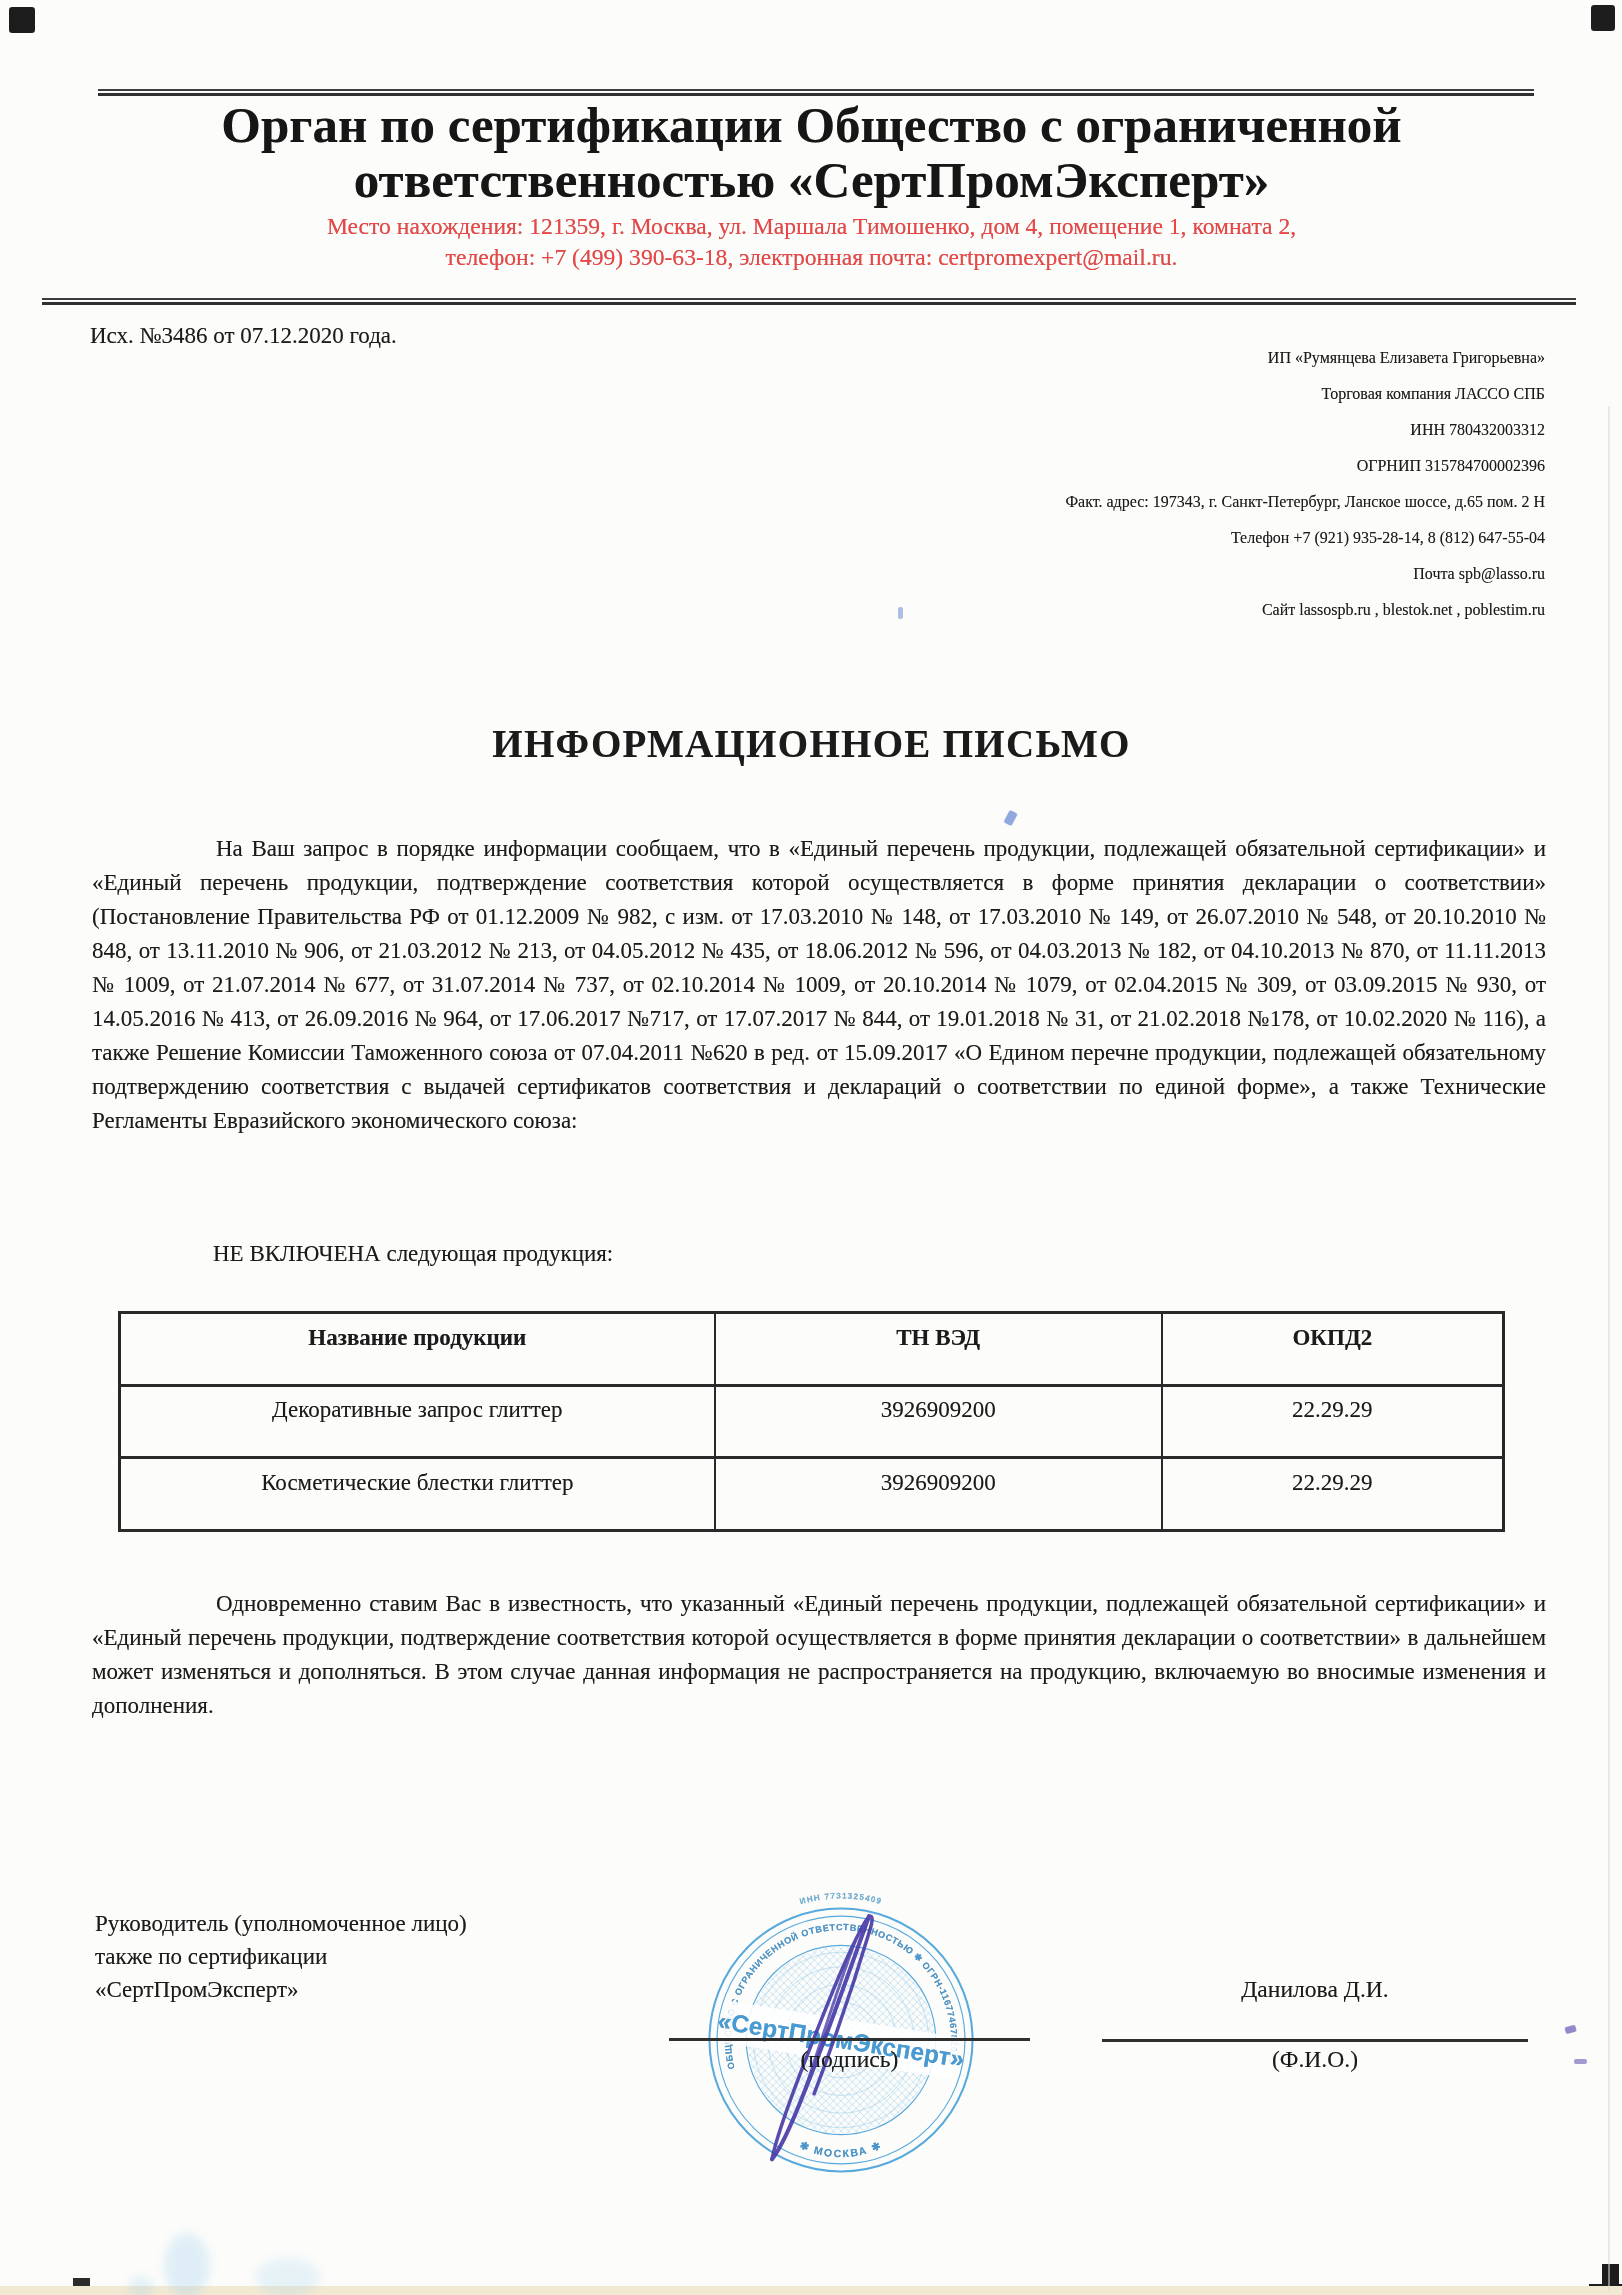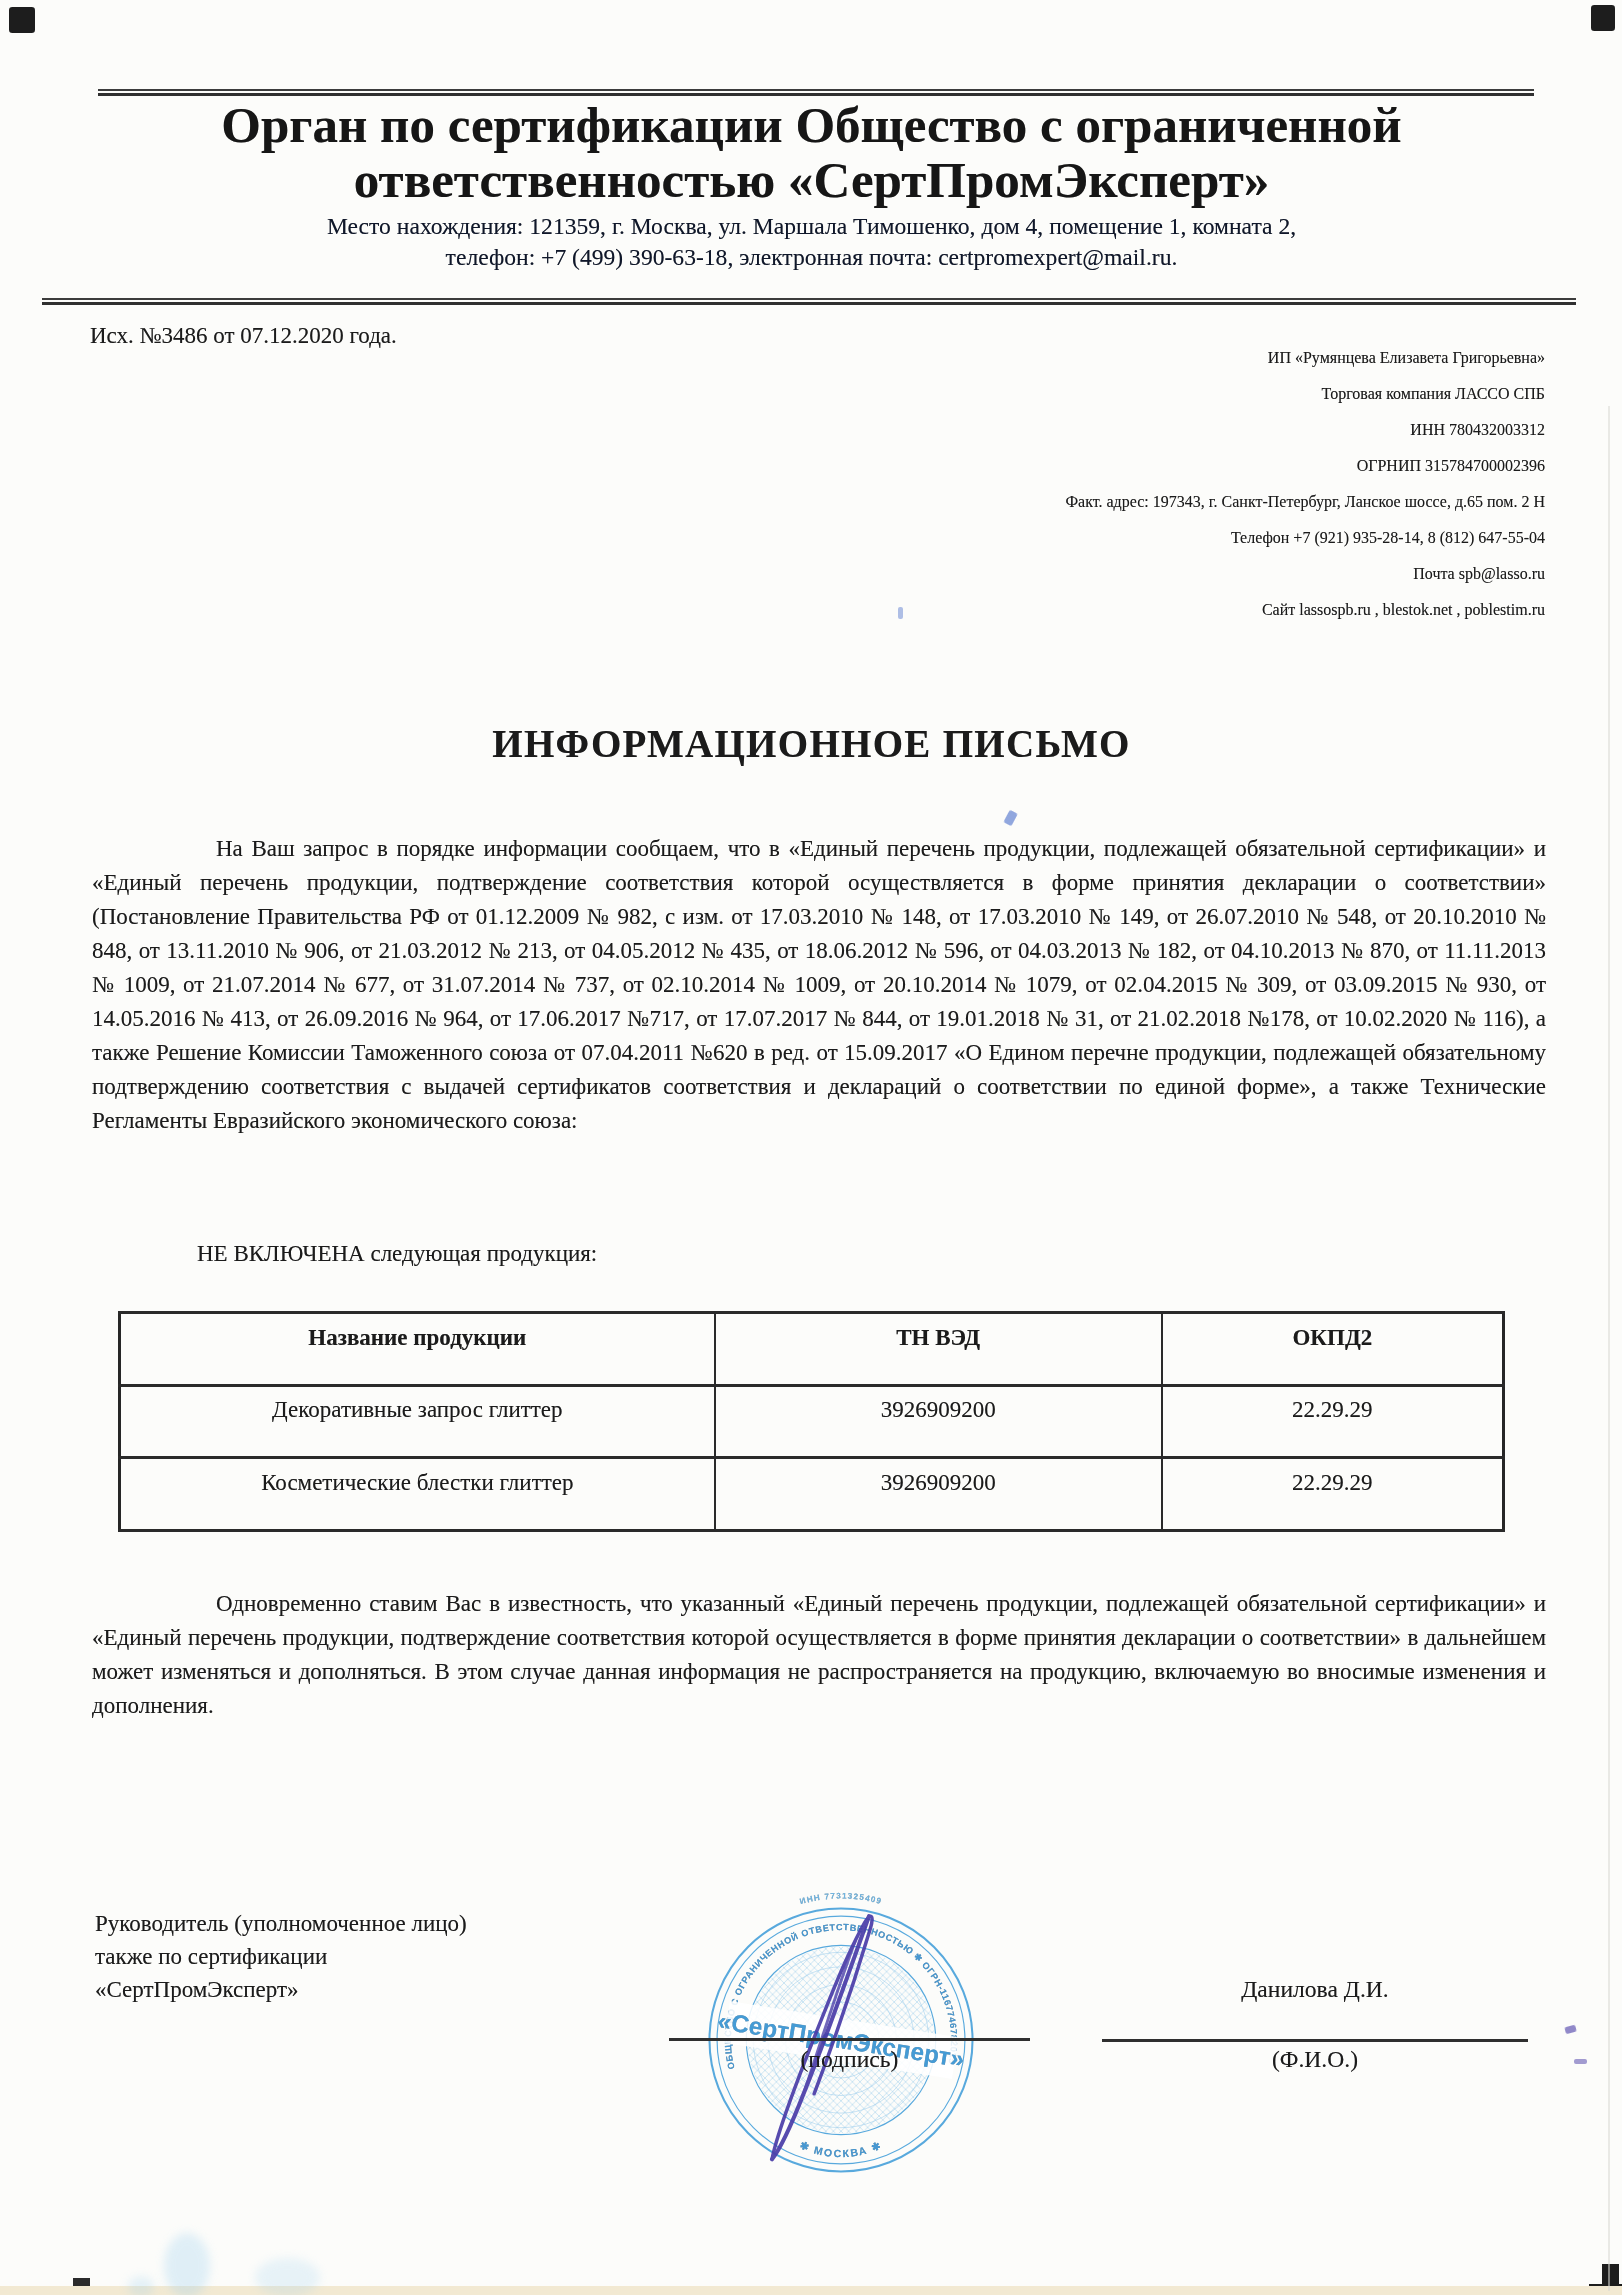--- a/index.html
+++ b/index.html
@@ -30,33 +30,33 @@
   .bd2{left:898px;top:607px;width:4.6px;height:11.8px;opacity:.4;filter:blur(0.7px);}
   .bd3{left:1565px;top:2026px;width:10.5px;height:6.5px;opacity:.6;transform:rotate(-15deg);filter:blur(0.7px);background:#4a3ca8;}
   .bd4{left:1574px;top:2059px;width:13px;height:5.2px;opacity:.5;filter:blur(0.7px);background:#4a3ca8;}
   
   .rule{position:absolute;height:2px;border-top:2.6px solid #3c3c3c;border-bottom:3.3px solid #303030;background:transparent;}
   .rule-top{left:98px;top:89px;width:1436px;}
   .rule-bottom{left:42px;top:298px;width:1534px;}
   .lh-title{position:absolute;left:0;top:98px;width:1623px;text-align:center;
     font-size:51px;font-weight:bold;line-height:55px;color:#161616;}
   .lh-info{position:absolute;left:0;top:211px;width:1623px;text-align:center;
-    font-size:23.6px;line-height:31px;color:#0f172a;}
+    font-size:23.6px;line-height:31px;color:#ef4444;}
   
   .outgoing{position:absolute;left:90px;top:323px;font-size:23px;}
   .recipient{position:absolute;left:523px;top:340px;width:1022px;text-align:right;
     font-size:16px;line-height:36px;}
   
   .letter-title{position:absolute;left:0;top:721px;width:1623px;margin:0;text-align:center;
     font-size:39px;font-weight:bold;letter-spacing:1.3px;}
   .body-par{position:absolute;left:92px;width:1454px;margin:0;
     font-size:23px;line-height:34px;text-align:justify;text-indent:124px;}
   .par1{top:832px;}
   .par2{top:1587px;}
-  .not-included{position:absolute;left:92px;top:1241px;width:1454px;margin:0;
+  .not-included{position:absolute;left:108px;top:1241px;width:1454px;margin:0;
     font-size:23px;text-indent:105px;}
   
   .prod-table{position:absolute;left:118px;top:1311px;width:1387px;
     border-collapse:collapse;table-layout:fixed;font-size:23px;}
   .prod-table col.c1{width:43%;} .prod-table col.c2{width:32.3%;} .prod-table col.c3{width:24.7%;}
   .prod-table th,.prod-table td{
     border:2px solid #2a2a2a;border-top-width:3.3px;border-bottom-width:3.3px;
     text-align:center;vertical-align:top;
     padding:10.5px 6.5px 33px 6.5px;font-weight:normal;}
   .prod-table th{font-weight:bold;}

